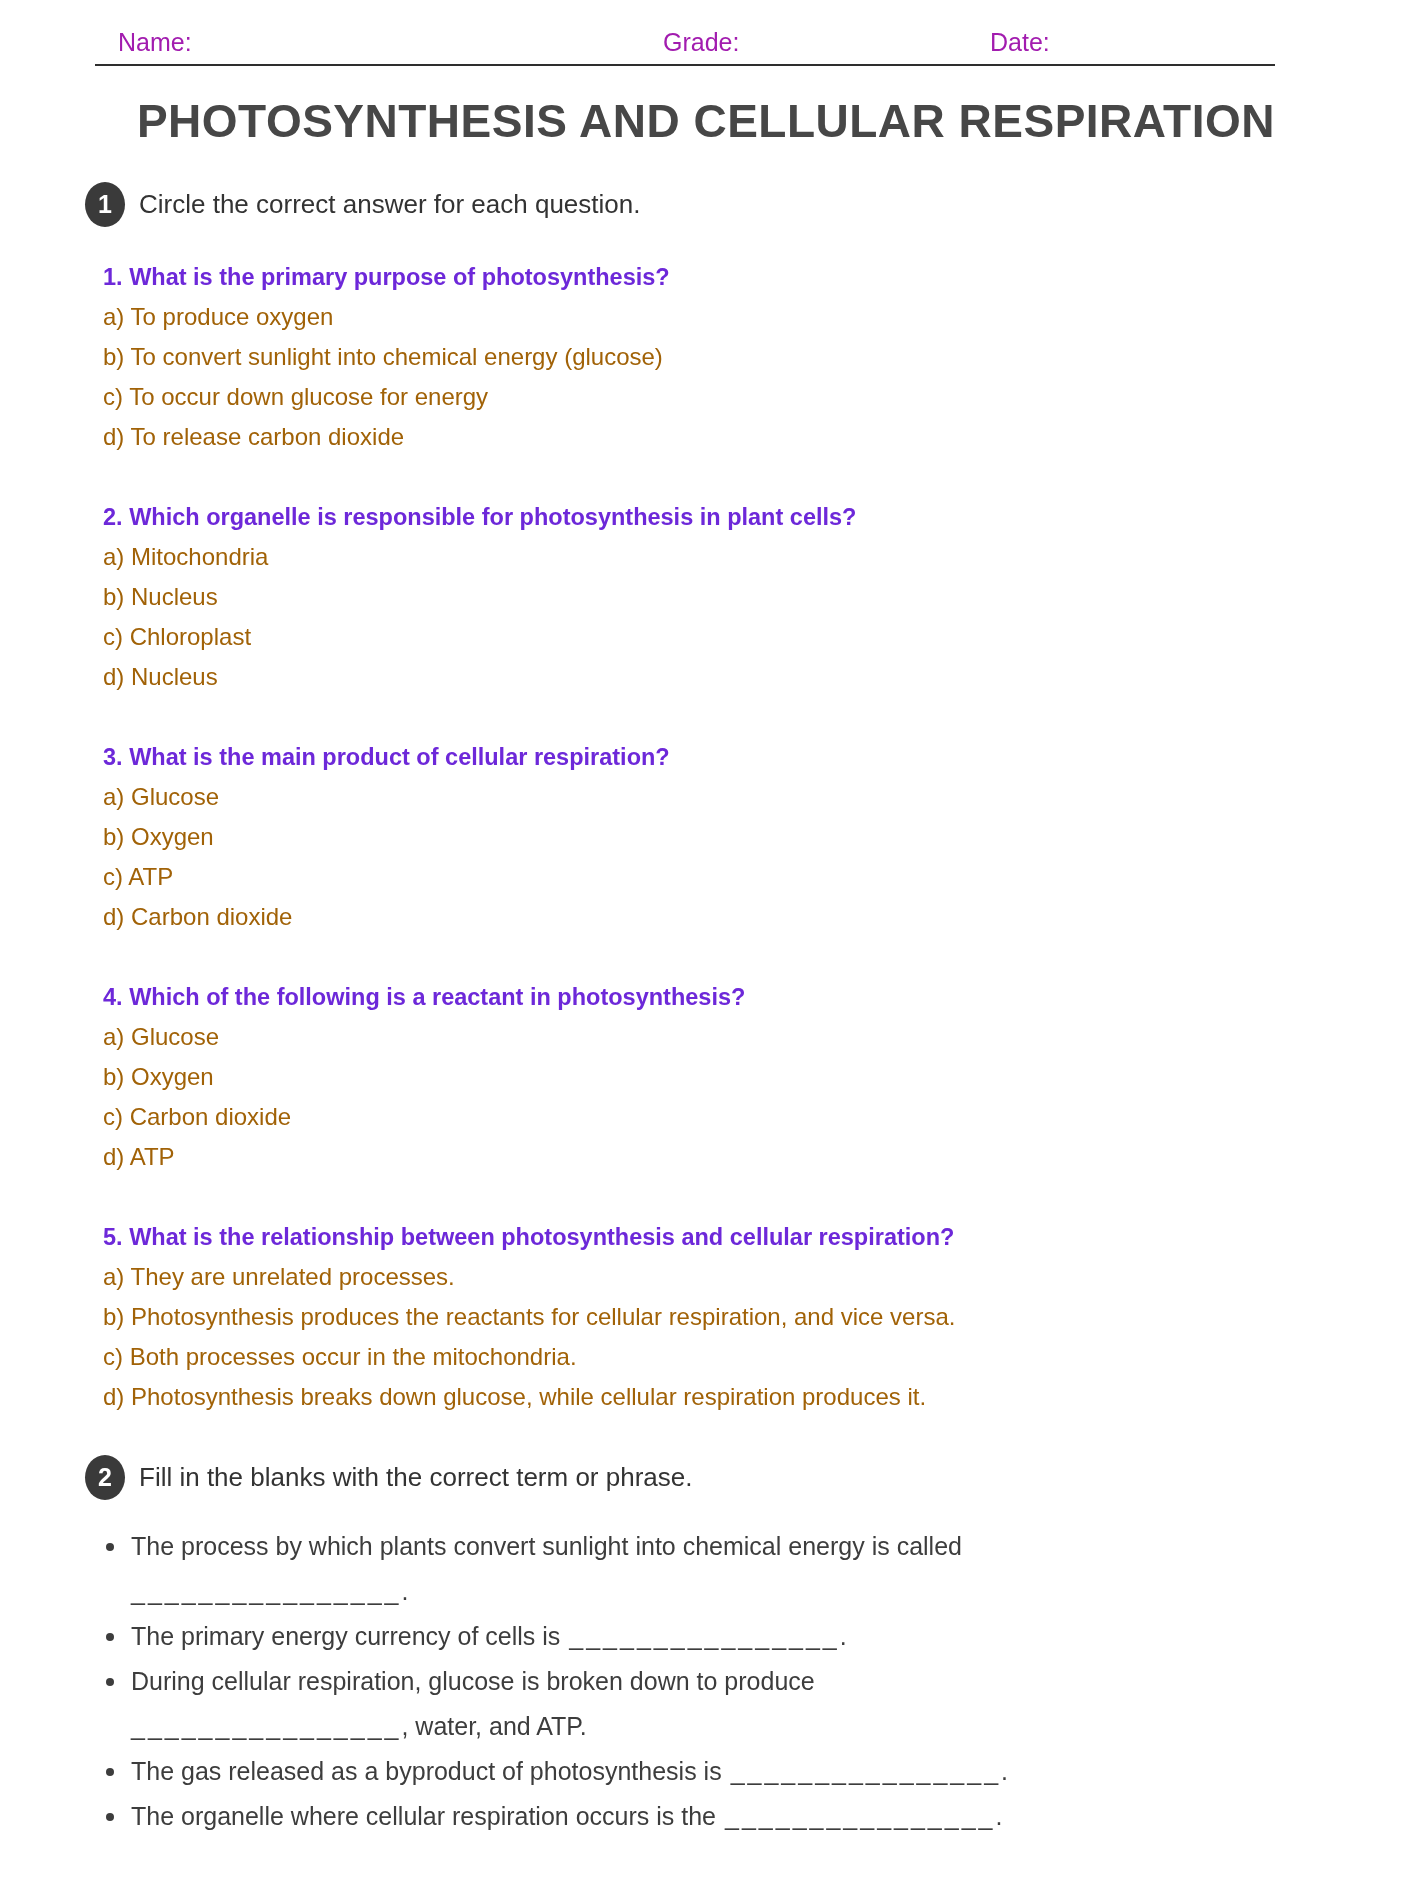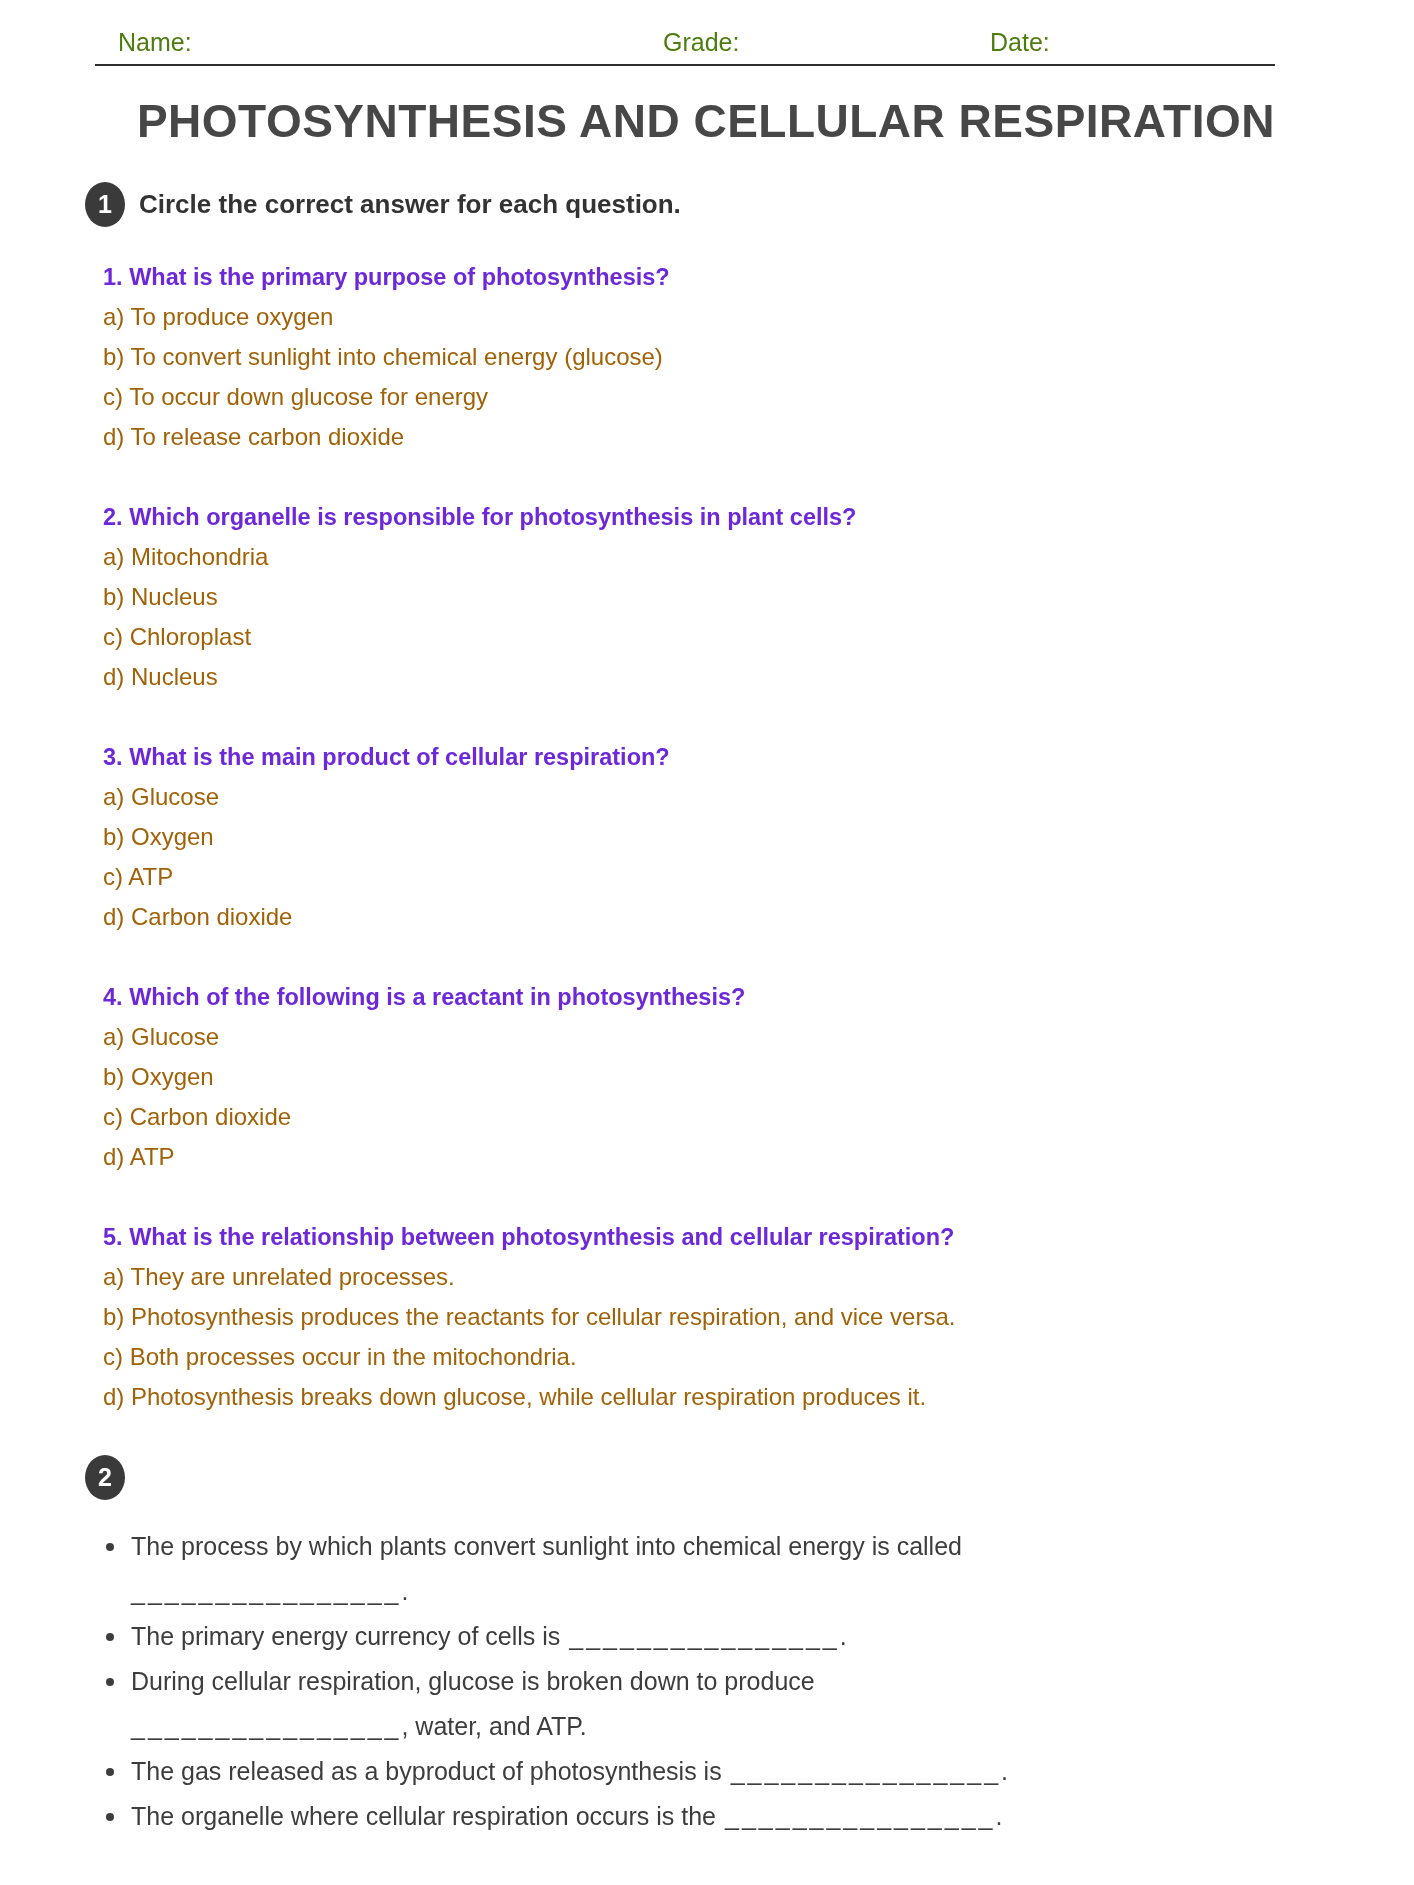--- a/index.html
+++ b/index.html
@@ -12,21 +12,21 @@
     -webkit-font-smoothing: antialiased;
   }
   .content {
     position: absolute; left: 95px; top: 0;
     width: 1180px;
   }
   
   .header-row {
     position: relative; height: 66px;
     border-bottom: 2px solid #2e2e2e;
-    font-size: 25px; color: #4d7c0f;
+    font-size: 25px; color: #a21caf;
   }
   .header-row .hlabel { position: absolute; top: 28px; }
   .hlabel.name  { left: 23px; }
   .hlabel.grade { left: 568px; }
   .hlabel.date  { left: 895px; }
   
   .page-title {
     margin-top: 28px;
     text-align: right;
     font-size: 46px; font-weight: bold;
@@ -40,21 +40,21 @@
   }
   .section-row.second { margin-top: 38px; }
   .badge {
     flex: 0 0 auto;
     width: 40px; height: 45px; border-radius: 50%;
     background: #3a3a3a; color: #ffffff;
     font-size: 25px; font-weight: bold;
     display: flex; align-items: center; justify-content: center;
   }
   .section-heading {
-    font-size: 26px; font-weight: bold; color: #333333;
+    font-size: 26px; font-weight: normal; color: #333333;
   }
   
   .question {
     margin: 40px 0 0 8px;
     font-size: 24px; line-height: 40px;
   }
   .question.first { margin-top: 30px; }
   .q-title { font-weight: bold; font-size: 23.5px; color: #6d28d9; }
   .option { color: #a16207; }
   
@@ -124,20 +124,21 @@
   <div class="question">
     <div class="q-title">5. What is the relationship between photosynthesis and cellular respiration?</div>
     <div class="option">a) They are unrelated processes.</div>
     <div class="option">b) Photosynthesis produces the reactants for cellular respiration, and vice versa.</div>
     <div class="option">c) Both processes occur in the mitochondria.</div>
     <div class="option">d) Photosynthesis breaks down glucose, while cellular respiration produces it.</div>
   </div>
 
   <div class="section-row second">
     <div class="badge">2</div>
+    <div class="section-heading">Fill in the blanks with the correct term or phrase.</div>
   </div>
 
   <div class="fill-list">
 
     <div class="fill-item">
       <span class="bullet-dot"></span><span>The process by which plants convert sunlight into chemical energy is called</span><br>
       <span class="blank">________________</span><span>.</span>
     </div>
 
     <div class="fill-item">

